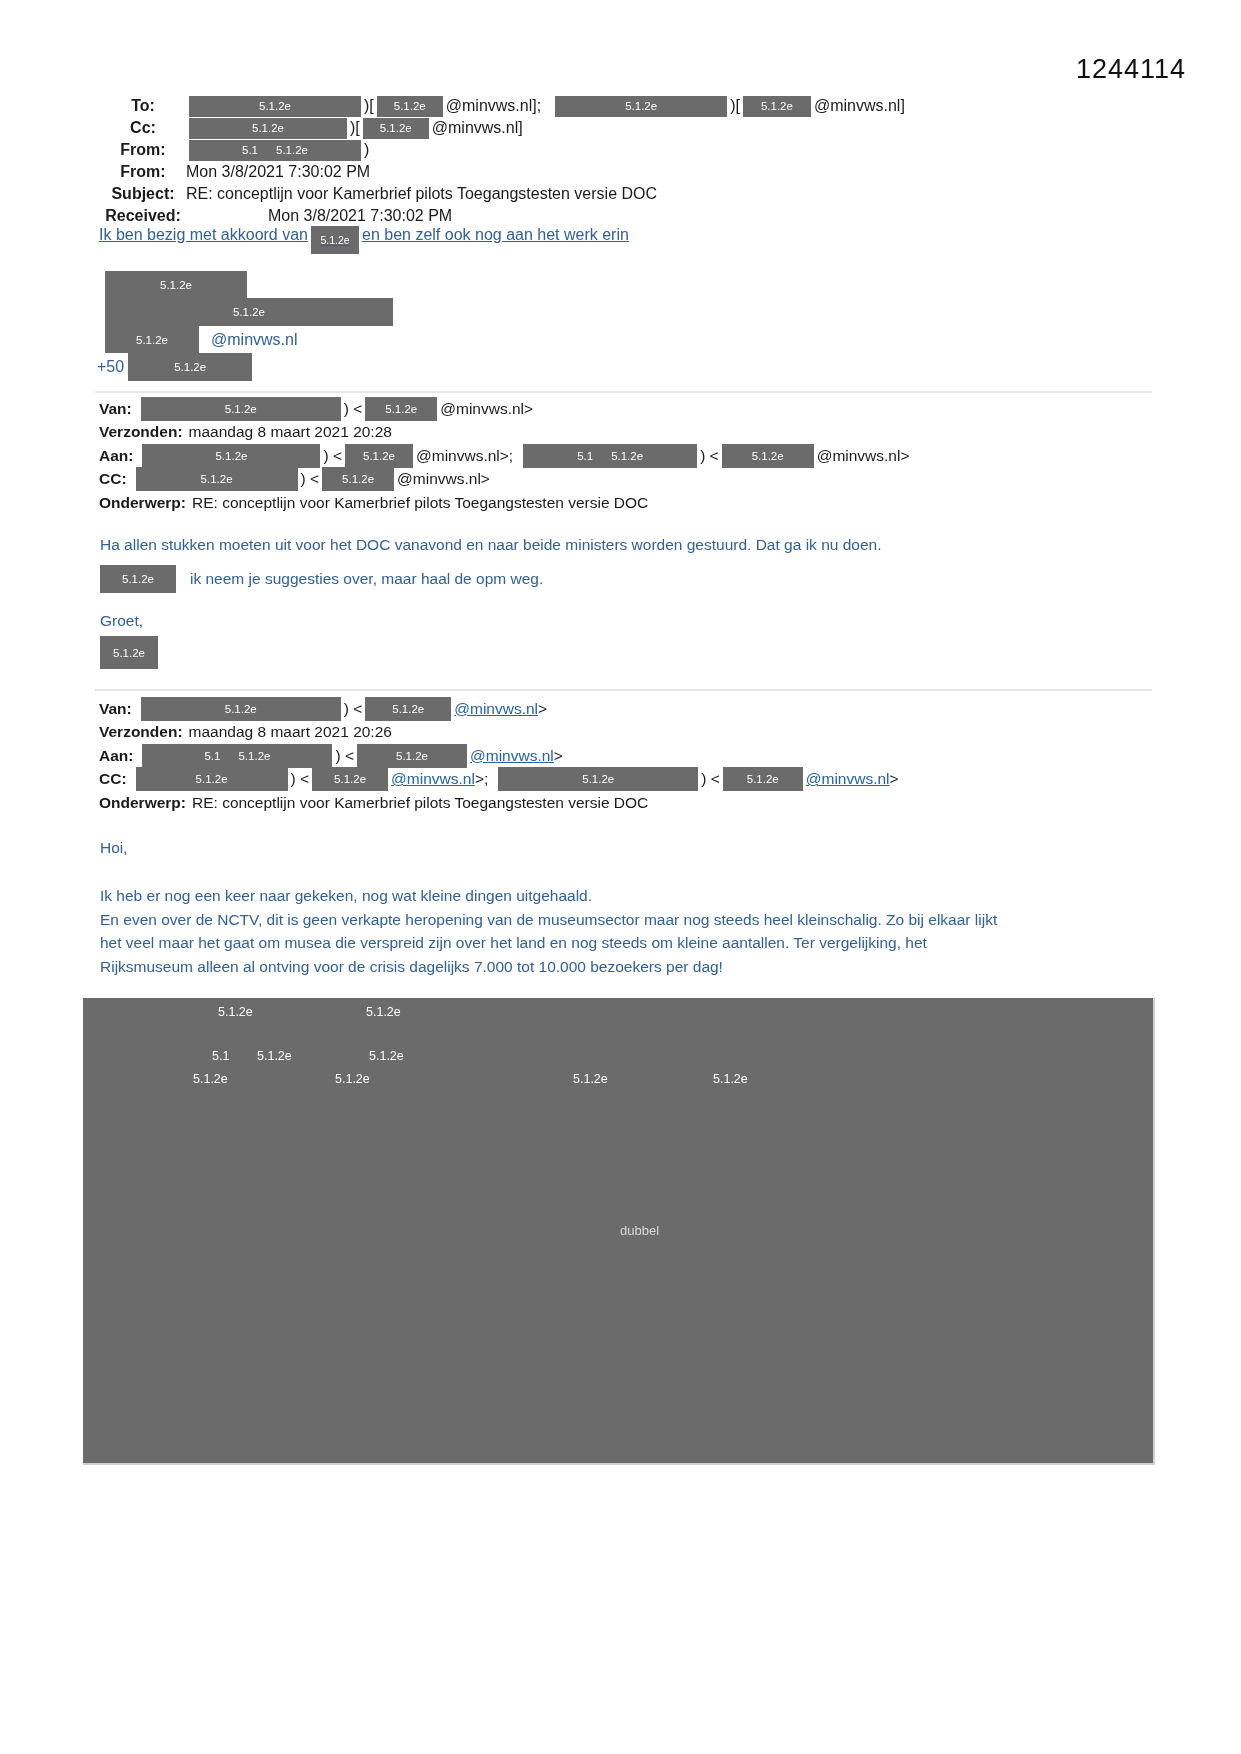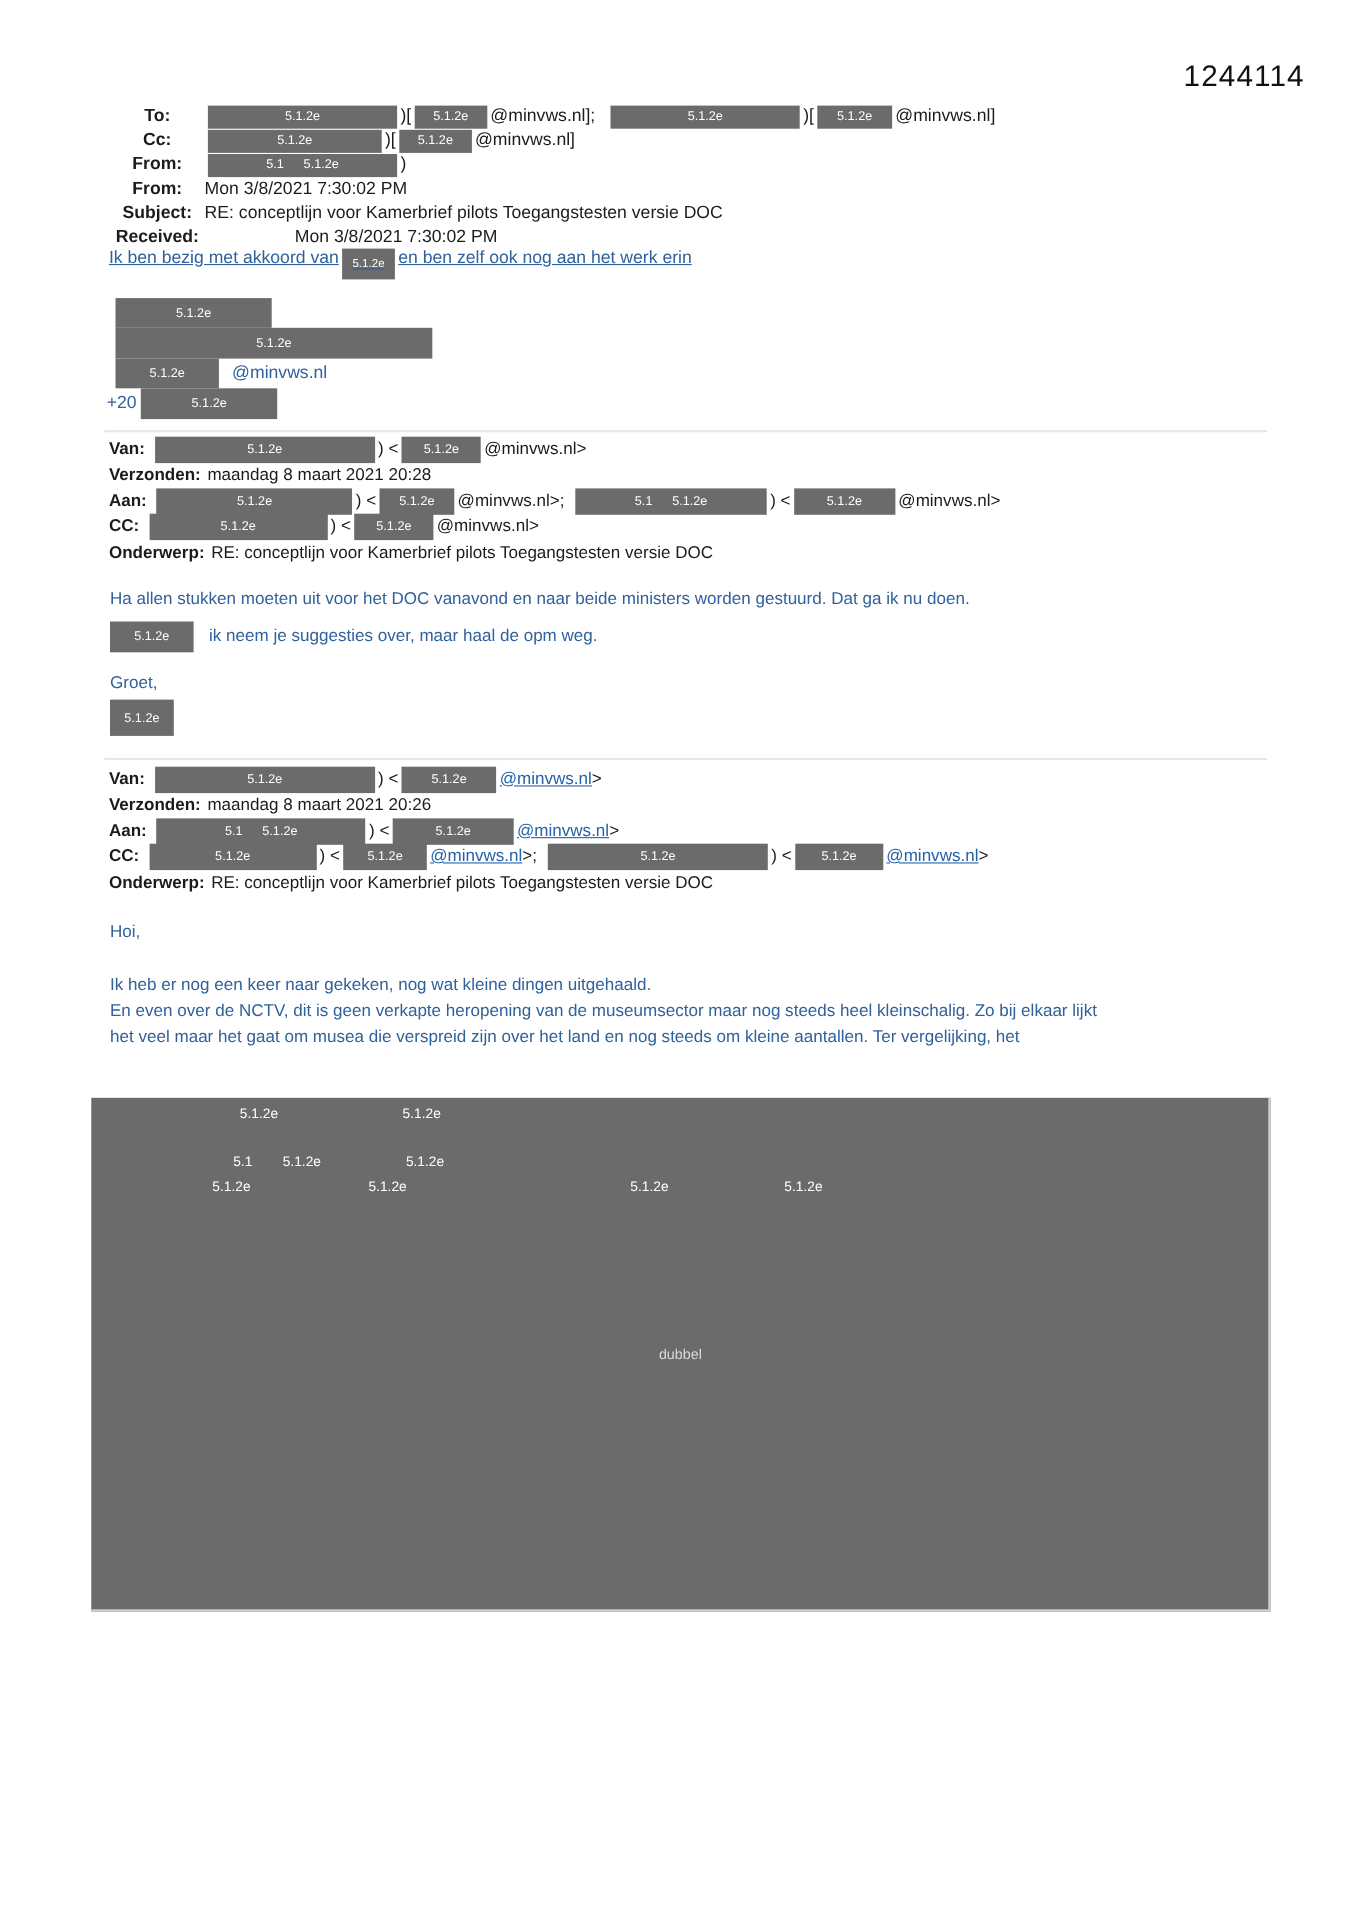--- a/index.html
+++ b/index.html
@@ -131,21 +131,21 @@
     <div class="rb" style="width:288px;height:28px;display:flex">
         <span class="rbl">5.1.2e</span>
       </div>
     <div class="row" style="height:27px">
       <span class="rb" style="width:94px;height:27px">
           <span class="rbl">5.1.2e</span>
         </span>
       <span class="blue" style="font-size:16px;margin-left:12px">@minvws.nl</span>
     </div>
     <div class="row" style="height:28px;margin-left:-8px">
-      <span class="blue" style="font-size:16px">+20</span>
+      <span class="blue" style="font-size:16px">+50</span>
       <span class="rb" style="width:124px;height:28px;margin-left:4px">
           <span class="rbl">5.1.2e</span>
         </span>
     </div>
   </div>
 
   <div class="sep" style="top:391px"></div>
 
   <div class="qh" style="top:397px">
     <div class="hrow">
@@ -273,31 +273,32 @@
       <span>RE: conceptlijn voor Kamerbrief pilots Toegangstesten versie DOC</span>
     </div>
   </div>
 
   <div class="line blue" style="top:839px">Hoi,</div>
 
   <div class="para blue">
     <div>Ik heb er nog een keer naar gekeken, nog wat kleine dingen uitgehaald.</div>
     <div>En even over de NCTV, dit is geen verkapte heropening van de museumsector maar nog steeds heel kleinschalig. Zo bij elkaar lijkt</div>
     <div>het veel maar het gaat om musea die verspreid zijn over het land en nog steeds om kleine aantallen. Ter vergelijking,  het</div>
+    <div>Rijksmuseum alleen al ontving voor de crisis dagelijks 7.000 tot 10.000 bezoekers per dag!</div>
   </div>
 
   <div class="block">
     <span class="bl" style="left:135px;top:7px">5.1.2e</span>
     <span class="bl" style="left:283px;top:7px">5.1.2e</span>
 
     <span class="bl" style="left:129px;top:51px">5.1</span>
     <span class="bl" style="left:174px;top:51px">5.1.2e</span>
     <span class="bl" style="left:286px;top:51px">5.1.2e</span>
 
     <span class="bl" style="left:110px;top:74px">5.1.2e</span>
     <span class="bl" style="left:252px;top:74px">5.1.2e</span>
     <span class="bl" style="left:490px;top:74px">5.1.2e</span>
     <span class="bl" style="left:630px;top:74px">5.1.2e</span>
 
-    <span class="bl bl-dim" style="left:516px;top:225px">dubbel</span>
+    <span class="bl bl-dim" style="left:537px;top:225px">dubbel</span>
   </div>
 
 </div>
 
 </body></html>

